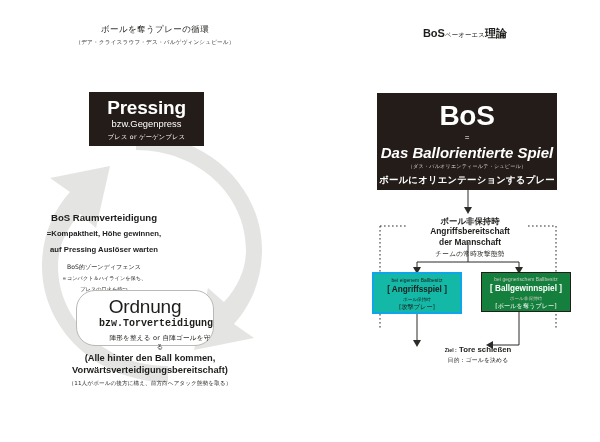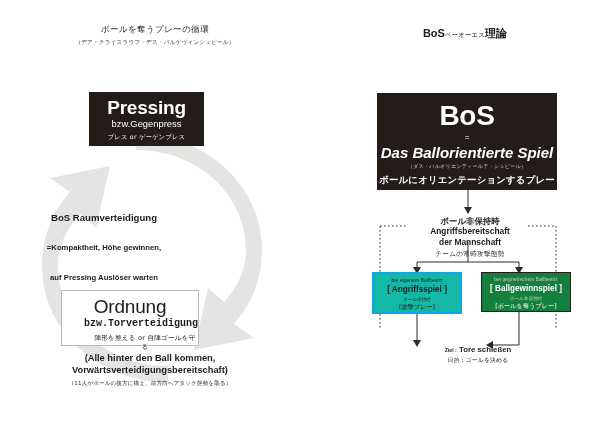--- a/index.html
+++ b/index.html
@@ -34,34 +34,34 @@
   }
   .box-light{
     position:absolute;background:#fff;border:1px solid #b9b9b5;
   }
 
   .pressing{left:89px;top:92px;width:115px;height:54px;}
   .pressing .t1{font-size:19px;font-weight:bold;text-align:center;margin-top:5px;letter-spacing:-.2px;}
   .pressing .t2{font-size:9.4px;font-weight:normal;text-align:center;margin-top:-1px;}
   .pressing .t3{font-size:6.2px;text-align:center;margin-top:4px;letter-spacing:.3px;}
 
-  .ordnung{left:61px;top:290px;width:136px;height:54px;}
+  .ordnung{left:76px;top:290px;width:136px;height:54px;border-radius:19px;}
   .ordnung .t1{font-size:19px;text-align:center;margin-top:5px;letter-spacing:-.2px;}
   .ordnung .t2{font-size:10px;font-weight:bold;text-align:right;margin-top:0px;font-family:Liberation Mono, monospace;}
   .ordnung .t3{font-size:6.6px;text-align:center;margin-top:5px;letter-spacing:.2px;padding-left:30px;}
 
   .blk-kein{position:absolute;left:118px;top:152px;width:178px;text-align:center;}
   .blk-kein .l1{font-size:9.6px;font-weight:bold;line-height:12.4px;}
   .blk-kein .l2{font-size:7.6px;font-weight:bold;margin-top:3px;}
   .blk-kein .l3{font-size:5.9px;line-height:8.4px;margin-top:4px;}
   .blk-kein .l4{font-size:5.2px;margin-top:3px;color:#2a2a28;}
 
   .blk-raum{position:absolute;left:14px;top:212px;width:180px;text-align:center;}
   .blk-raum .l1{font-size:9.6px;font-weight:bold;}
-  .blk-raum .l2{font-size:7.7px;font-weight:bold;line-height:10.2px;margin-top:20px;}
+  .blk-raum .l2{font-size:7.7px;font-weight:bold;line-height:10.2px;margin-top:6px;}
   .blk-raum .l3{font-size:6.1px;margin-top:8px;}
   .blk-raum .l4{font-size:5.2px;line-height:7.6px;margin-top:3px;color:#2a2a28;}
 
   .blk-alle{position:absolute;left:38px;top:352px;width:224px;text-align:center;}
   .blk-alle .l1{font-size:9.3px;font-weight:bold;line-height:12.2px;}
   .blk-alle .l2{font-size:5.6px;margin-top:4px;color:#2a2a28;letter-spacing:.1px;}
 
   
   .bos-box{left:377px;top:93px;width:180px;height:97px;}
   .bos-box .b1{font-size:28px;font-weight:bold;text-align:center;margin-top:7px;letter-spacing:-.3px;}

